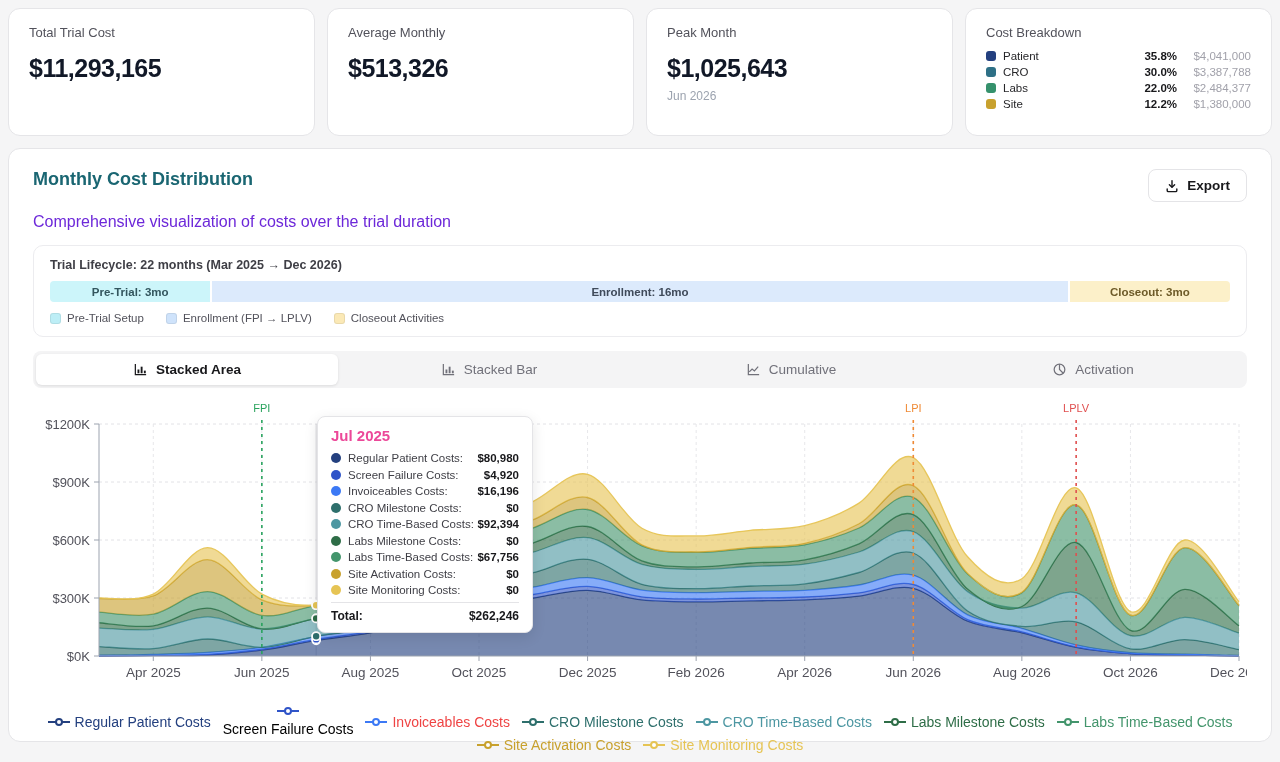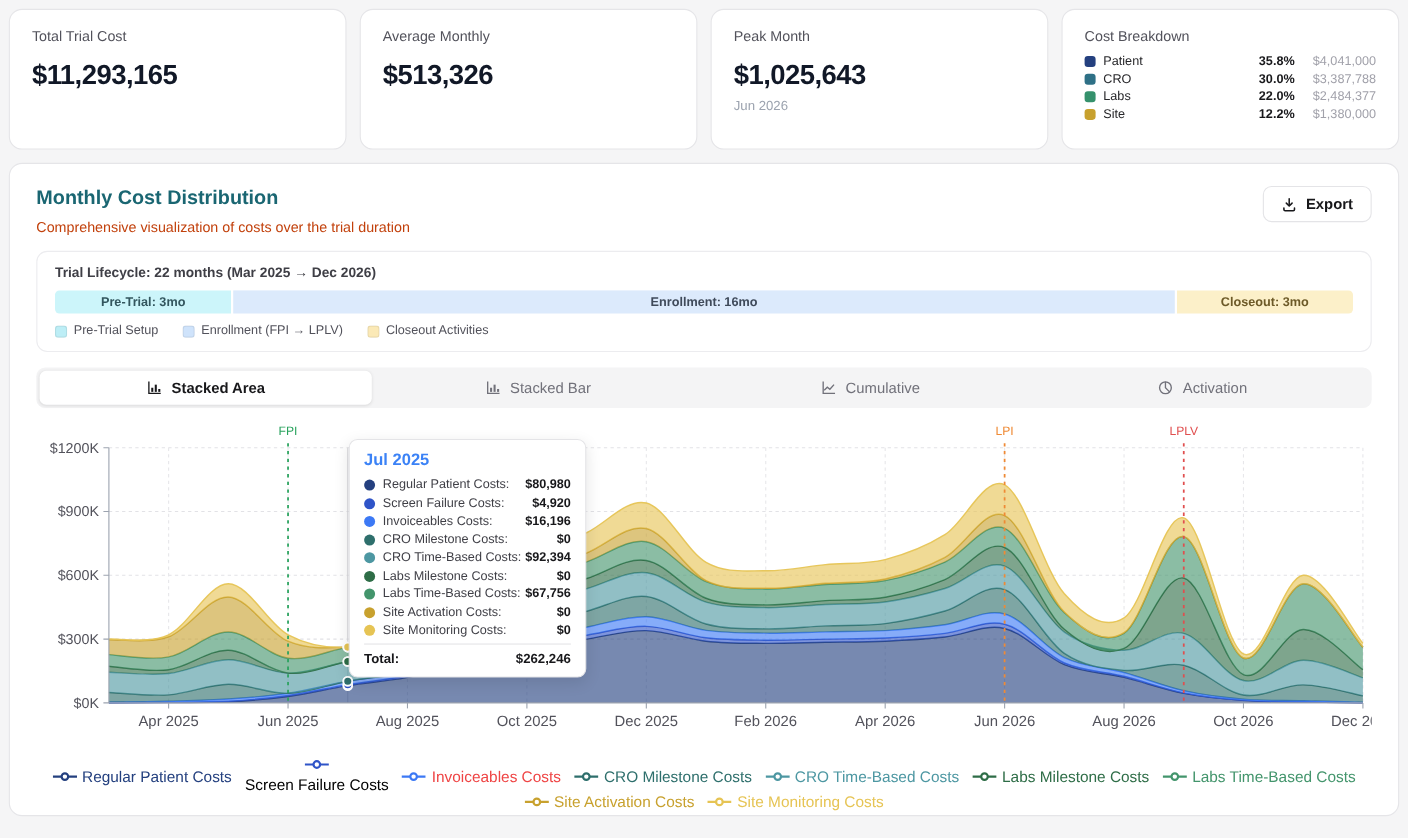--- a/index.html
+++ b/index.html
@@ -23,21 +23,21 @@
   .bd-name { color:#27272a; flex:1; }
   .bd-pct { font-weight:bold; color:#18181b; margin-right:8px; }
   .bd-amt { color:#a1a1aa; min-width:66px; text-align:right; }
   
   .panel {
     background:#fff; border:1px solid #e5e5e8; border-radius:12px;
     margin:12px 8px 8px 8px; padding:20px 24px 14px 24px; height:594px;
   }
   .panel-head { display:flex; justify-content:space-between; align-items:flex-start; }
   .panel-title { font-size:18px; font-weight:bold; color:#1a6672; }
-  .panel-sub { font-size:13px; color:#c2410c; margin-top:9px; }
+  .panel-sub { font-size:16px; color:#6d28d9; margin-top:23px; }
   .export-btn {
     display:flex; align-items:center; gap:8px; background:#fff;
     border:1px solid #e4e4e7; border-radius:8px; padding:8px 16px;
     font-size:13.5px; font-weight:600; color:#18181b; cursor:pointer;
     font-family:inherit;
   }
   
   .lifecycle { border:1px solid #ececef; border-radius:10px; padding:12px 16px 12px 16px; margin-top:14px; }
   .lc-title { font-size:12.5px; color:#3f3f46; font-weight:600; }
   .lc-bar { display:flex; margin-top:9px; height:21px; gap:2px; }
@@ -56,21 +56,21 @@
   }
   .tab.active { background:#fff; color:#18181b; font-weight:600; box-shadow:0 1px 3px rgba(0,0,0,0.1); }
   .tab svg { flex:none; }
   
   .chart-wrap { position:relative; margin-top:10px; }
   .tooltip {
     position:absolute; left:284px; top:18px; width:216px; background:#fff;
     border:1px solid #e4e4e7; border-radius:8px; padding:10px 13px 9px 13px;
     box-shadow:0 4px 14px rgba(0,0,0,0.10); z-index:5;
   }
-  .tt-title { font-size:15px; font-weight:bold; color:#3b82f6; margin-bottom:8px; }
+  .tt-title { font-size:15px; font-weight:bold; color:#ec4899; margin-bottom:8px; }
   .tt-row { display:flex; align-items:center; font-size:11.5px; margin-bottom:4.5px; }
   .tt-chip { width:10px; height:10px; border-radius:50%; margin-right:7px; flex:none; }
   .tt-name { color:#3f3f46; flex:1; }
   .tt-val { font-weight:600; color:#18181b; }
   .tt-total { display:flex; border-top:1px solid #e4e4e7; margin-top:6px; padding-top:6px; font-size:12px; }
   .tt-total-label { font-weight:600; flex:1; }
   .tt-total-val { font-weight:bold; }
   
   .chart-legend { margin-top:4px; }
   .cl-row { display:flex; justify-content:center; column-gap:12px; row-gap:2px; flex-wrap:wrap; }

